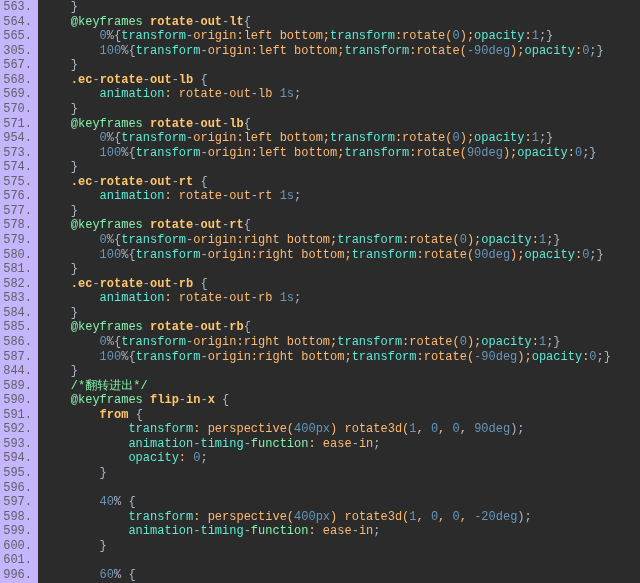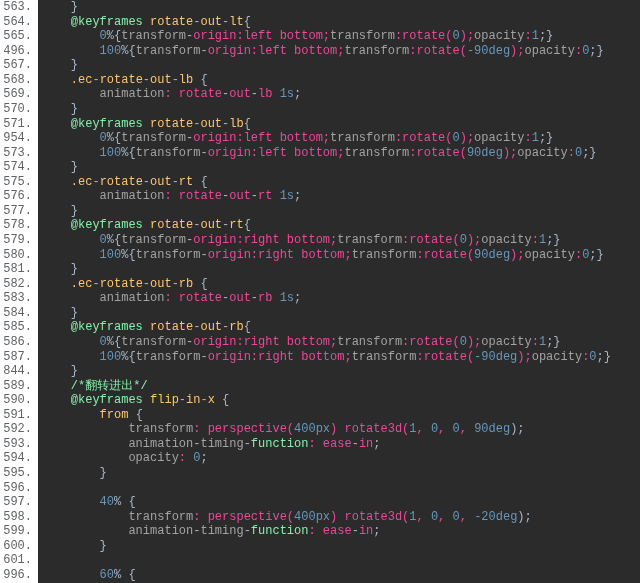--- a/index.html
+++ b/index.html
@@ -12,51 +12,51 @@
     width: 640px;
     height: 583px;
     overflow: hidden;
   }
   .editor {
     display: flex;
     height: 100%;
   }
   .gutter {
     width: 38px;
-    background: #ffffff;
+    background: #c4b5fd;
     color: #606366;
     text-align: right;
     padding-right: 6px;
     flex-shrink: 0;
     user-select: none;
   }
   .gutter div { height: 14.575px; }
   .code {
     flex: 1;
     padding-left: 4px;
     white-space: pre;
   }
   .code .line { height: 14.575px; }
   .t-punc { color: #a9b7c6; }
-  .t-sel { color: #ffc66d; }
-  .t-prop { color: #a3a3a3; }
-  .t-val { color: #ec4899; }
+  .t-sel { color: #ffc66d; font-weight: bold; }
+  .t-prop { color: #5eead4; }
+  .t-val { color: #fdba74; }
   .t-num { color: #6897bb; }
   .t-orange { color: #86efac; }
   .t-comment { color: #86efac; }
 </style>
 </head>
 <body>
 
 <div class="editor">
   <div class="gutter">
       <div>563.</div>
       <div>564.</div>
       <div>565.</div>
-      <div>496.</div>
+      <div>305.</div>
       <div>567.</div>
       <div>568.</div>
       <div>569.</div>
       <div>570.</div>
       <div>571.</div>
       <div>954.</div>
       <div>573.</div>
       <div>574.</div>
       <div>575.</div>
       <div>576.</div>

